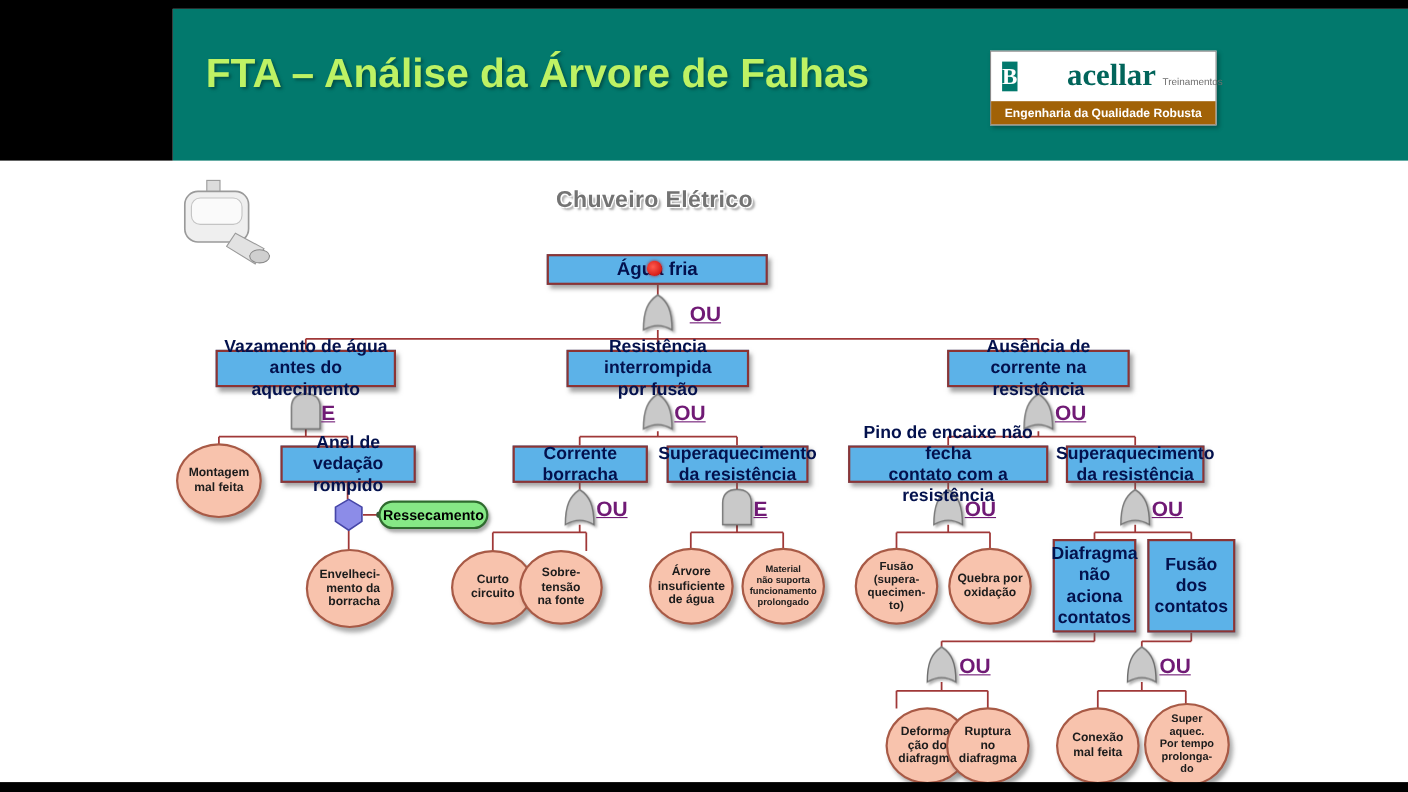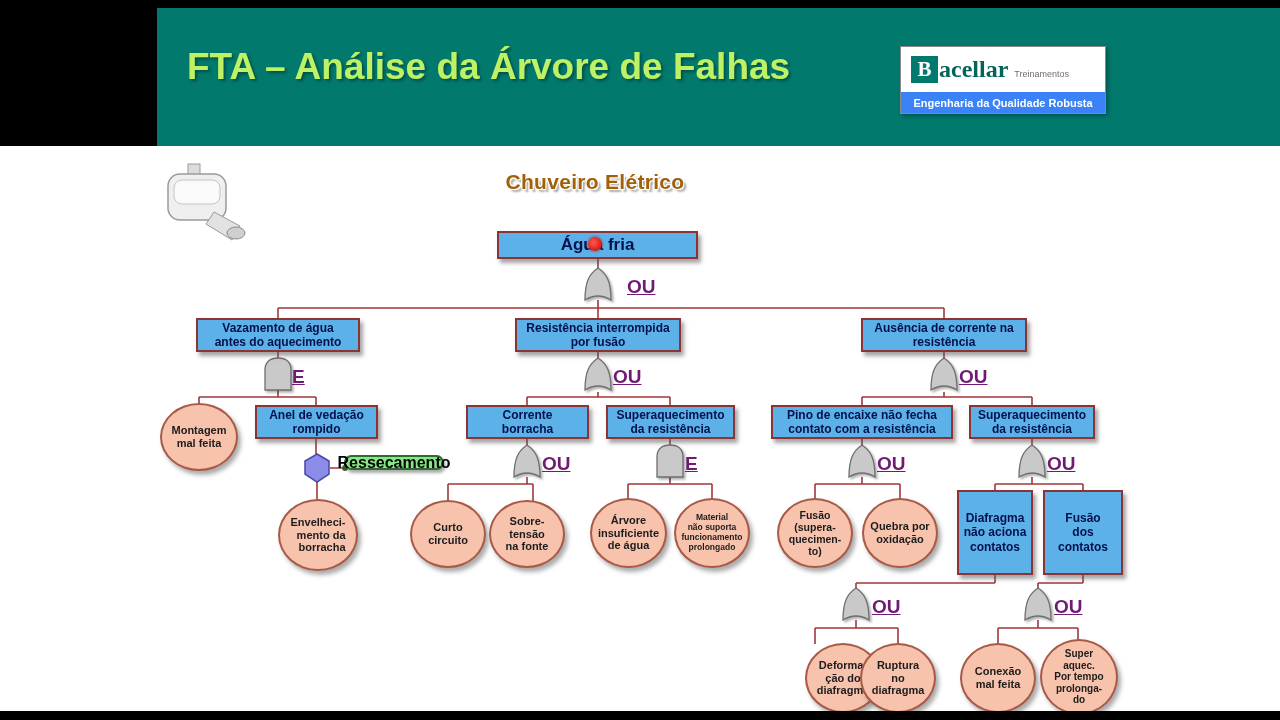--- a/index.html
+++ b/index.html
@@ -10,39 +10,39 @@
   #bar-bottom{left:0;top:711px;width:1280px;height:9px;}
   #corner-black{position:absolute;left:0;top:0;width:157px;height:146px;background:#000;z-index:3;}
   #header{position:absolute;left:157px;top:8px;width:1123px;height:138px;background:#02796d;z-index:2;}
   #header-title{position:absolute;left:30px;top:38px;color:#bef264;font-size:37px;font-weight:bold;
         text-shadow:2px 2px 3px rgba(0,0,0,.35);white-space:nowrap;}
   #logo-box{position:absolute;left:743px;top:38px;width:204px;height:66px;background:#fff;
         border:1px solid #8a8a8a;box-shadow:2px 2px 4px rgba(0,0,0,.3);}
   #logo-row{position:absolute;left:0;top:0;width:100%;height:44px;display:flex;align-items:center;padding-left:10px;box-sizing:border-box;}
   #logo-b{width:27px;height:27px;background:#02796d;color:#fff;display:flex;align-items:center;justify-content:center;
         font-family:"Liberation Serif",serif;font-weight:bold;font-size:21px;}
-  #logo-rest{font-family:"Liberation Serif",serif;font-weight:bold;font-size:24px;color:#02655b;margin-left:1px;}
+  #logo-rest{font-family:"Liberation Serif",serif;font-weight:bold;font-size:28px;color:#02655b;margin-left:1px;padding-left:44px;}
   #logo-small{font-size:9px;color:#6f6f6f;margin-left:6px;margin-top:10px;}
-  #logo-strip{position:absolute;left:0;bottom:0;width:100%;height:21px;background:#3b82f6;color:#fff;
+  #logo-strip{position:absolute;left:0;bottom:0;width:100%;height:21px;background:#a16207;color:#fff;
         display:flex;align-items:center;justify-content:center;font-size:11px;font-weight:bold;}
-  #diagram-title{position:absolute;left:455px;top:170px;width:280px;text-align:center;font-size:21px;font-weight:bold;color:#a16207;
+  #diagram-title{position:absolute;left:455px;top:170px;width:280px;text-align:center;font-size:21px;font-weight:bold;color:#737373;
         z-index:2;letter-spacing:.3px;
         text-shadow:-1px -1px 0 #fff,1px -1px 0 #fff,-1px 1px 0 #fff,1px 1px 0 #fff,3px 3px 2px #aaa;}
   #wiring{position:absolute;left:0;top:0;width:1280px;height:720px;z-index:1;pointer-events:none;}
   .bluebox{position:absolute;z-index:2;background:#5cb2e8;border:2px solid #8c3434;
         box-shadow:3px 4px 4px rgba(90,90,90,.55);display:flex;align-items:center;justify-content:center;
-        text-align:center;white-space:pre-line;font-weight:bold;font-size:12px;line-height:1.2;color:#03114d;box-sizing:border-box;}
+        text-align:center;white-space:pre-line;font-weight:bold;font-size:16px;line-height:1.2;color:#03114d;box-sizing:border-box;}
   .circle{position:absolute;z-index:2;background:#f8c3ad;border:2px solid #a85a46;border-radius:50%;
         box-shadow:3px 4px 4px rgba(90,90,90,.5);display:flex;align-items:center;justify-content:center;
         text-align:center;white-space:pre-line;font-weight:bold;font-size:11px;line-height:1.15;color:#1c1c1c;box-sizing:border-box;}
   .gate-label{position:absolute;z-index:2;font-weight:bold;font-size:19px;color:#701a75;text-decoration:underline;}
   #node-agua-fria{font-size:17px;}
-  #greenbox{position:absolute;left:344px;top:455px;width:100px;height:15px;z-index:2;background:#86e886;
+  #greenbox{position:absolute;left:344px;top:455px;width:100px;height:26px;z-index:2;background:#86e886;
         border:2px solid #2f6b2f;border-radius:13px;box-shadow:2px 3px 3px rgba(90,90,90,.5);
-        display:flex;align-items:center;justify-content:center;font-weight:bold;font-size:16px;box-sizing:border-box;}
+        display:flex;align-items:center;justify-content:center;font-weight:bold;font-size:13px;box-sizing:border-box;}
   #red-dot{position:absolute;left:588px;top:237px;width:14px;height:14px;border-radius:50%;z-index:4;
         background:radial-gradient(circle at 40% 40%, #ff5a4d, #c40000);box-shadow:0 0 3px rgba(180,0,0,.8);}
   #shower-clipart{position:absolute;left:160px;top:160px;z-index:2;}
 </style>
 </head>
 <body>
 
 <div id="stage">
 
   <div id="header">
@@ -152,21 +152,21 @@
 
   <div id="greenbox">Ressecamento</div>
 
   <div class="circle" style="left:160px;top:403px;width:78px;height:68px;">Montagem
 mal feita</div>
   <div class="circle" style="left:278px;top:499px;width:80px;height:72px;text-align:right;">Envelheci-
 mento da
 borracha</div>
   <div class="circle" style="left:410px;top:500px;width:76px;height:68px;">Curto
 circuito</div>
-  <div class="circle" style="left:489px;top:500px;width:76px;height:68px;">Sobre-
+  <div class="circle" style="left:472px;top:500px;width:76px;height:68px;">Sobre-
 tensão
 na fonte</div>
   <div class="circle" style="left:590px;top:498px;width:77px;height:70px;">Árvore
 insuficiente
 de água</div>
   <div class="circle" style="left:674px;top:498px;width:76px;height:70px;font-size:8.5px;">Material
 não suporta
 funcionamento
 prolongado</div>
   <div class="circle" style="left:777px;top:498px;width:76px;height:70px;font-size:10.5px;">Fusão

